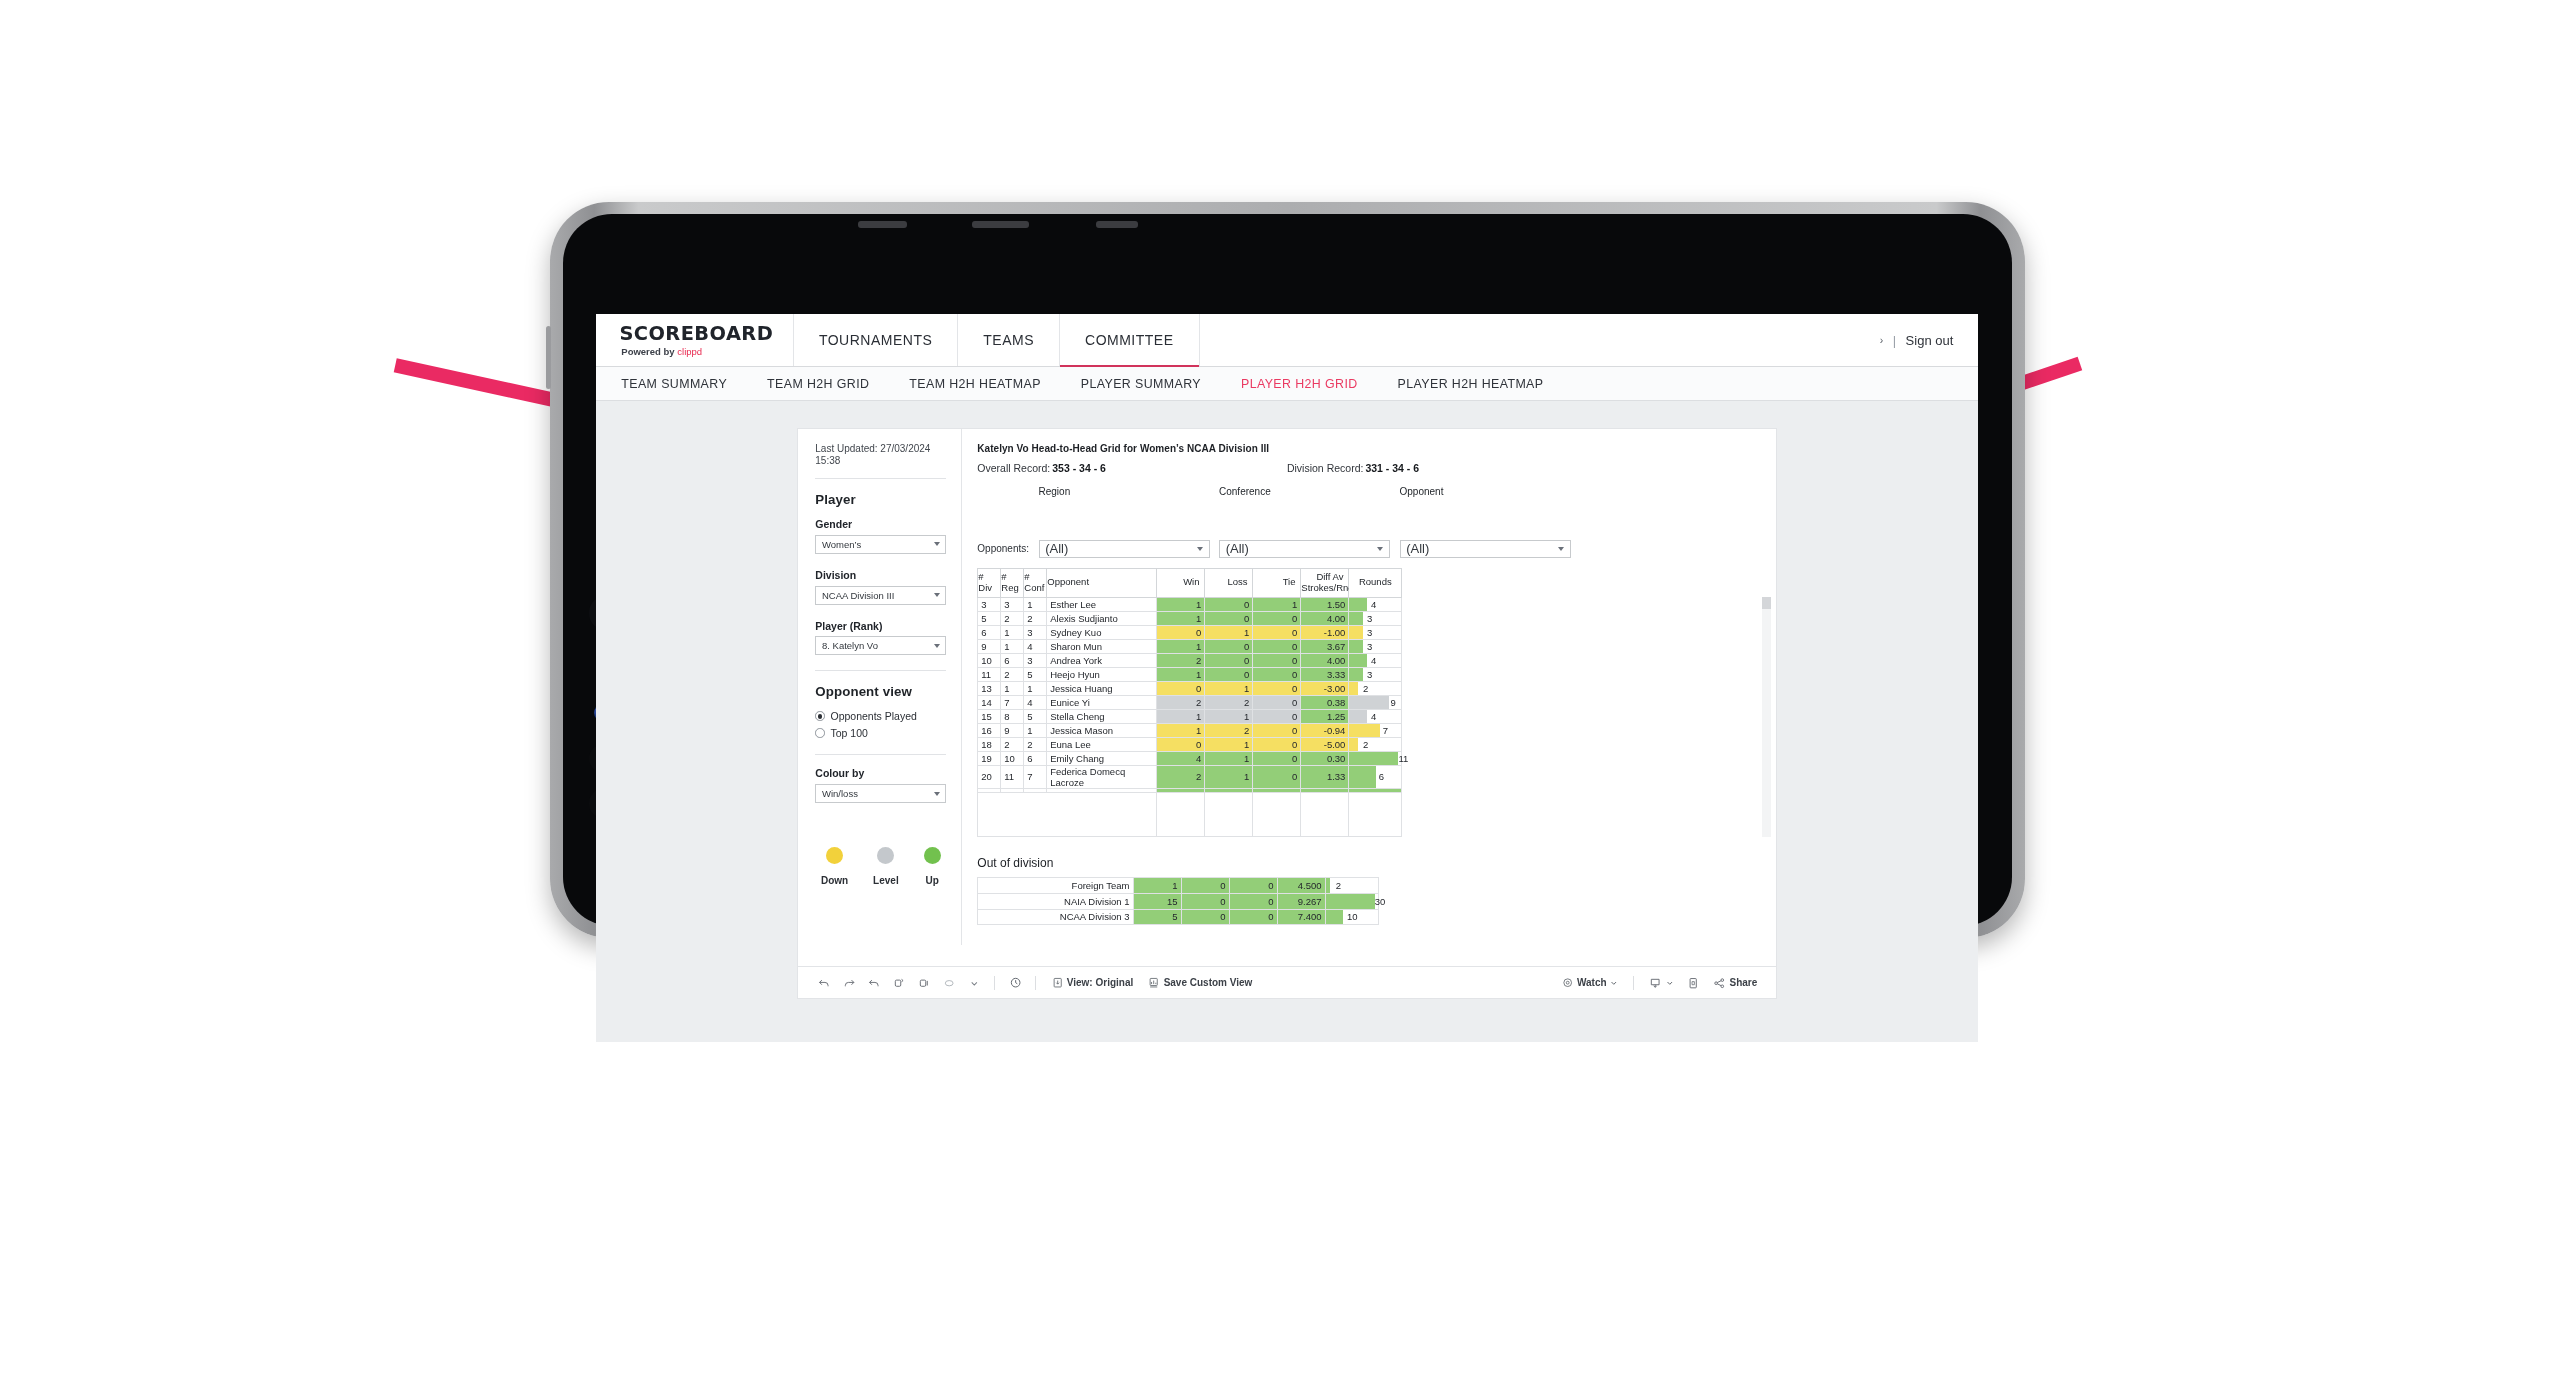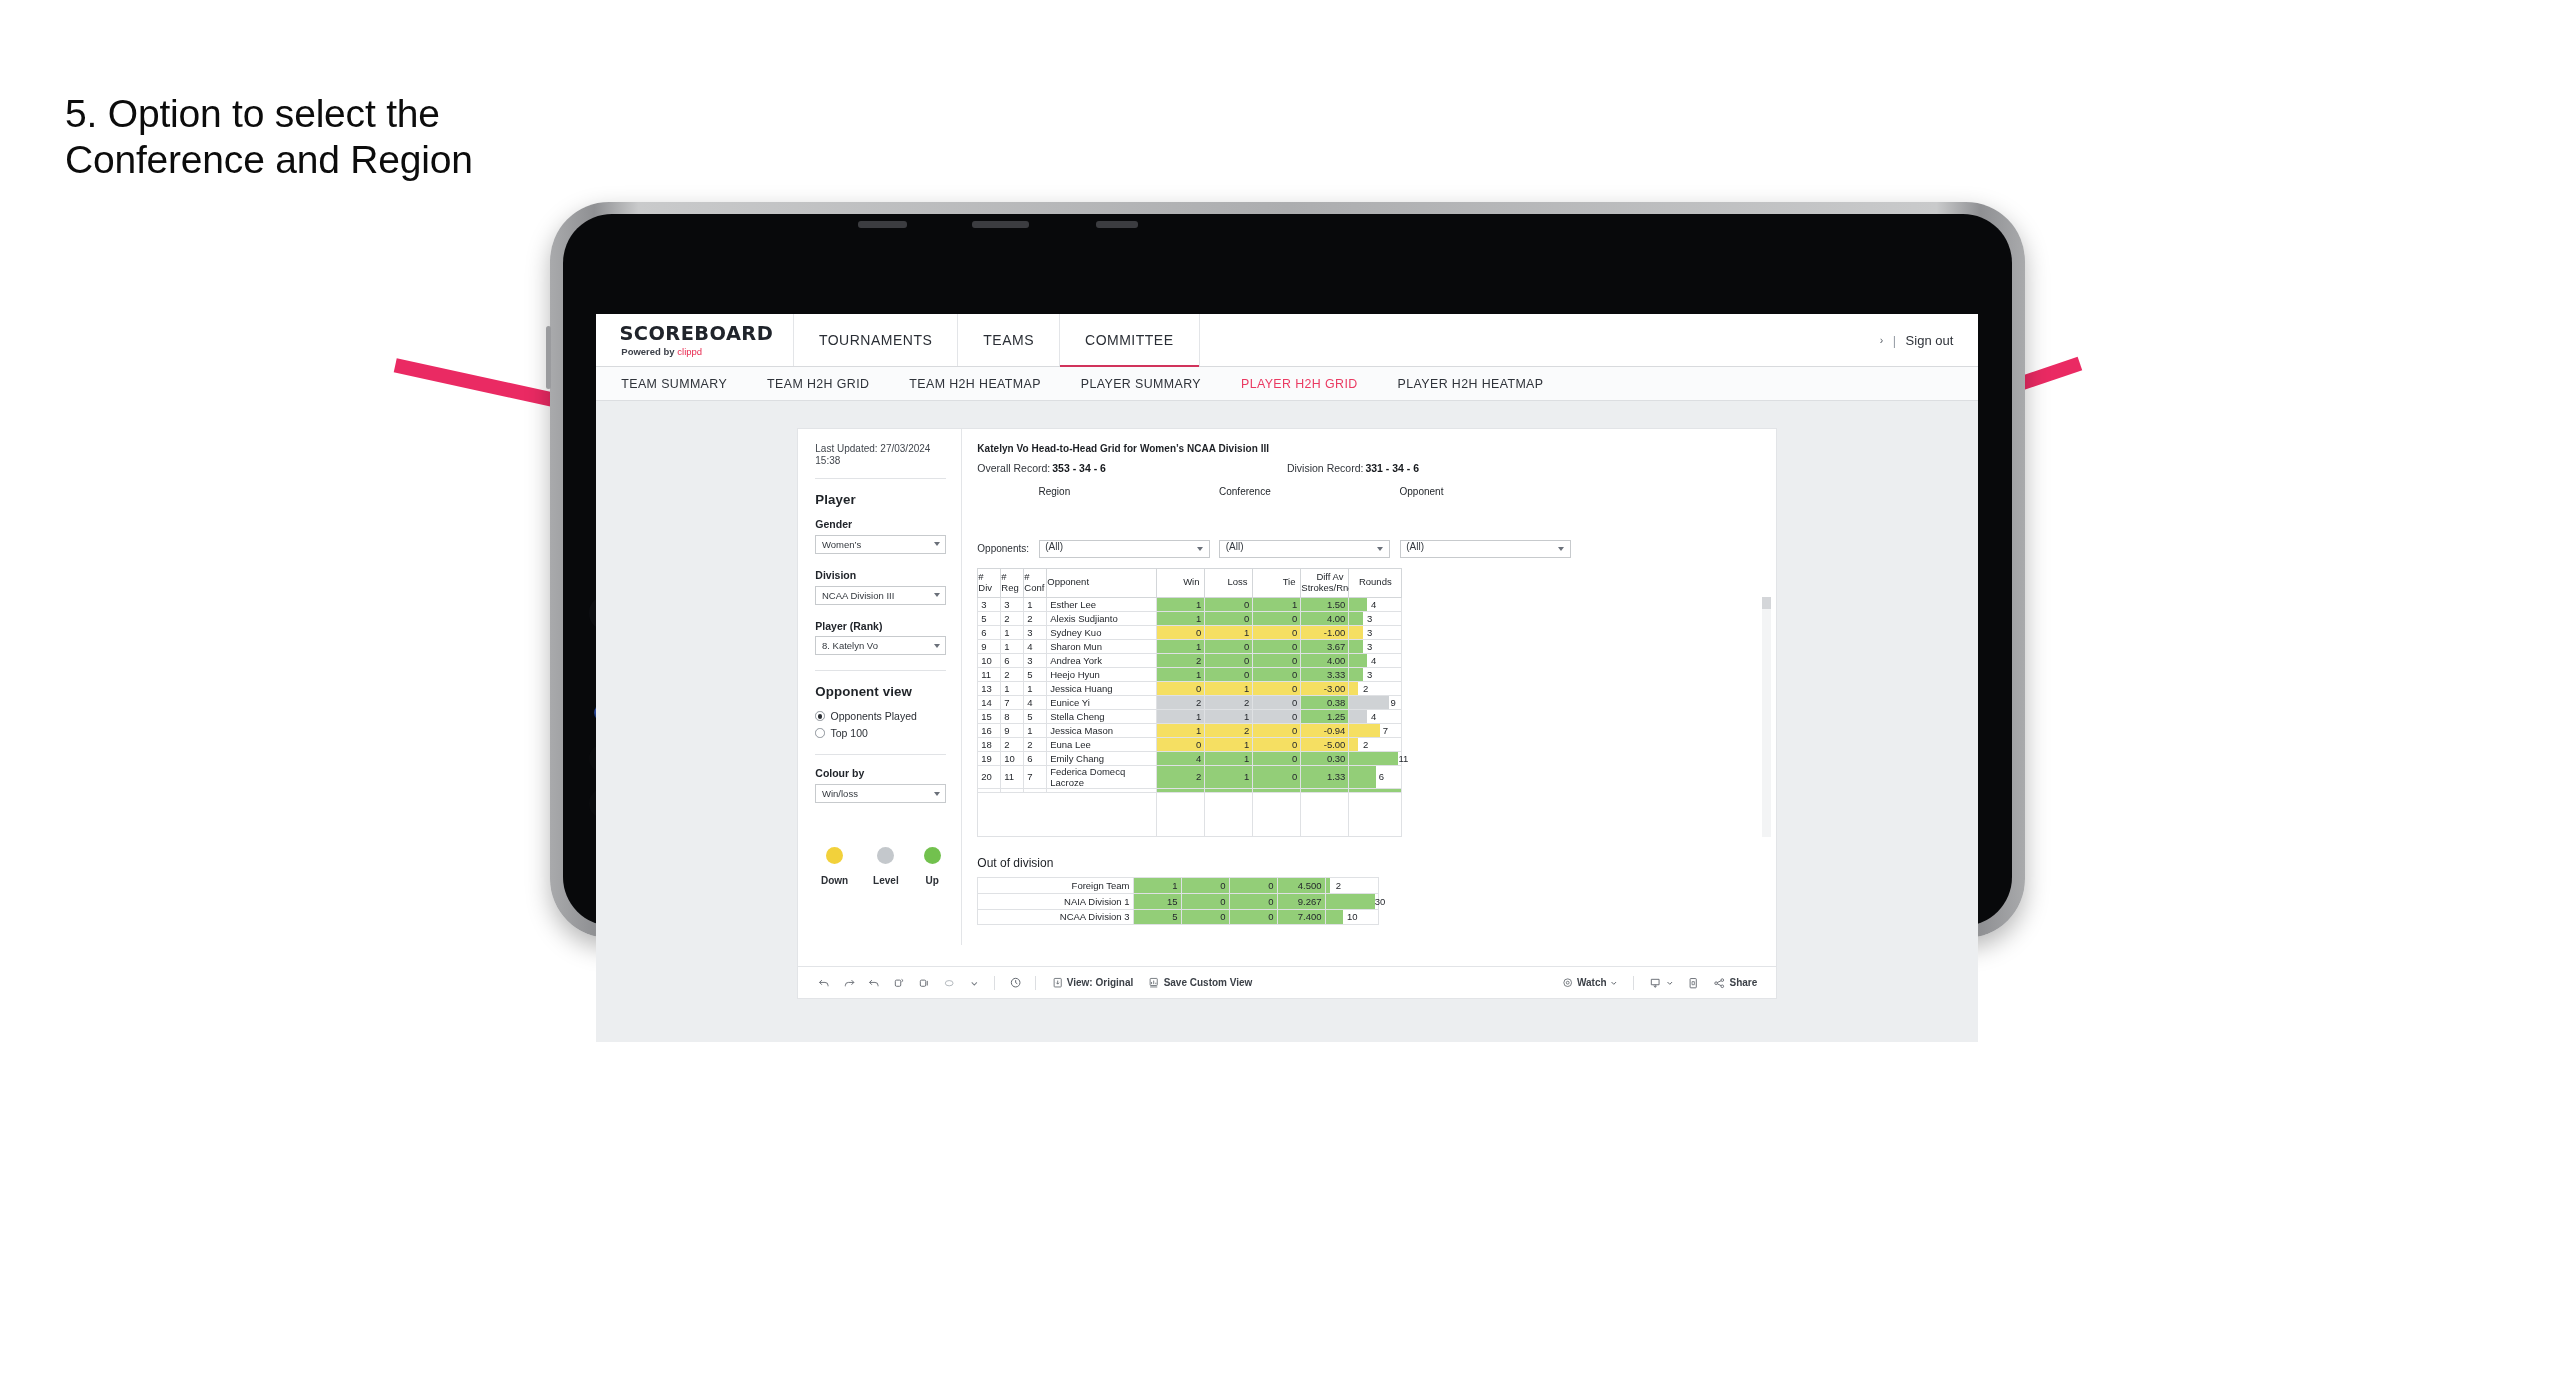--- a/index.html
+++ b/index.html
@@ -154,21 +154,21 @@
   #records .rec { display:flex; gap:2px; }
   #records .rec b { color:#15181c; }
   #rec2 { margin-left: 181px; }
 
   #filters { display:flex; align-items:flex-end; gap: 9.5px; margin-top: 11.4px; }
   #filters .oplabel { font-size: 10px; color:#2c3036; padding-bottom: 3.8px; }
   .fgroup { width: 171px; }
   .fgroup .flab { font-size: 10px; color:#23272c; margin-bottom: 3.8px; }
   .fgroup .fsel {
     position:relative; height: 18px; border:1px solid #c7cacd; background:#fff;
-    display:flex; align-items:flex-start; padding: 0 15px 0 5.7px; font-size: 10px; color:#33383e;margin-top:43px;
+    display:flex; align-items:center; padding: 0 15px 0 5.7px; font-size: 13px; color:#33383e;margin-top:43px;
   }
   .fgroup .fsel .tri { position:absolute; right:5.7px; top:50%; transform:translateY(-50%);
     width:0;height:0;border-left:3.3px solid transparent;border-right:3.3px solid transparent;
     border-top:4.3px solid #6a7079; }
 
   
   #gridscroll { margin-top: 10.5px; position: relative; }
   table.grid { border-collapse: collapse; width: 381px; table-layout: fixed; font-size: 9.5px; color:#25282d; }
   table.grid th {
     border:1px solid #d3d6d9; font-weight: 400; font-size: 9.5px; color:#23272c;
@@ -205,21 +205,20 @@
   .tb-div { width:1px; height:13.3px; background:#dcdee1; margin: 0 7.6px; }
   .tb-btn { display:flex; align-items:center; gap:3.8px; padding: 0 7.6px; color:#3c4148; font-weight:600; font-size:10px;}
   .tb-spacer { flex: 1; }
   svg.ti { display:block; }
 </style>
 </head>
 <body>
 
 <div id="root">
 
-  <div class="anno" id="anno-left">5. Option to select the Conference and Region</div>
 
   <svg class="arrow-svg" viewBox="0 0 2707 1457" width="2576" height="1386">
     <defs>
       <marker id="ah" markerWidth="6" markerHeight="6" refX="2.4" refY="3" orient="auto">
         <path d="M0,0 L6,3 L0,6 Z" fill="#ea2a63"></path>
       </marker>
     </defs>
     <line x1="415" y1="384" x2="1152" y2="545" stroke="#ea2a63" stroke-width="15" marker-end="url(#ah)"></line>
     <line x1="2186" y1="382" x2="1793" y2="516" stroke="#ea2a63" stroke-width="15" marker-end="url(#ah)"></line>
   </svg>

